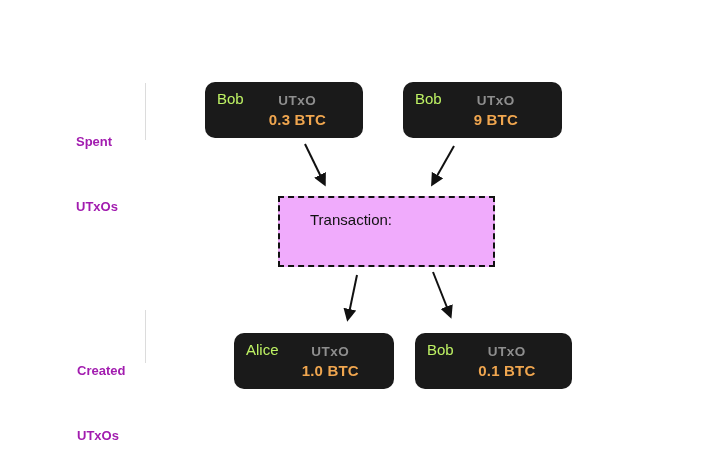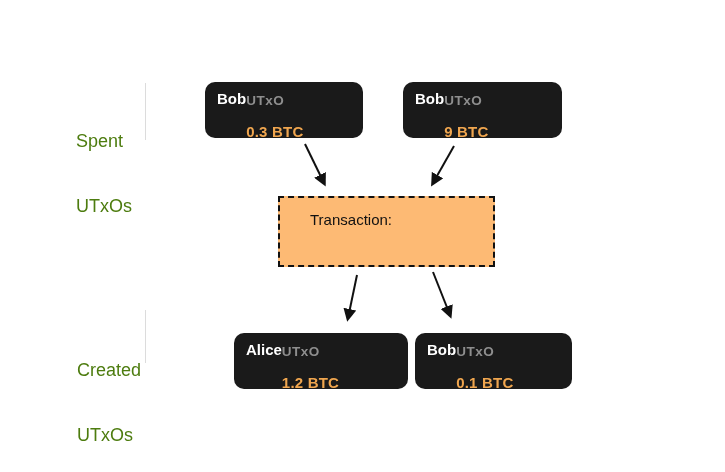--- a/index.html
+++ b/index.html
@@ -10,56 +10,56 @@
   }
   .canvas {
     position: relative;
     width: 725px;
     height: 472px;
     background: #ffffff;
     overflow: hidden;
   }
   .side-label {
     position: absolute;
-    color: #4d7c0f;
-    font-size: 18px;
-    font-weight: 400;
+    color: #a21caf;
+    font-size: 13px;
+    font-weight: 700;
     line-height: 21.5px;
     white-space: pre;
   }
   .side-label span { display: block; }
   .divider {
     position: absolute;
     width: 1px;
     background: #dcdcdc;
   }
   .card {
     position: absolute;
     height: 56px;
     background: #1a1a1a;
     border-radius: 10px;
     box-sizing: border-box;
     display: flex;
     align-items: flex-start;
     padding: 8px 12px 8px 12px;
   }
   .card .owner {
-    color: #ffffff;
+    color: #bef264;
     font-size: 15px;
-    font-weight: 700;
+    font-weight: 400;
     line-height: 18px;
     flex: 0 0 auto;
   }
   .card .card-body {
     flex: 1 1 auto;
     display: flex;
     flex-direction: column;
-    align-items: flex-start;
+    align-items: center;
     padding-top: 4px;
-    gap: 16px;
+    gap: 4px;
   }
   .card .tag {
     color: #8e8e8e;
     font-size: 13.5px;
     font-weight: 700;
     letter-spacing: 0.5px;
     line-height: 14px;
   }
   .card .amount {
     color: #f0a64f;
@@ -69,21 +69,21 @@
     line-height: 16px;
   }
   .tx-box {
     position: absolute;
     left: 278px;
     top: 196px;
     width: 217px;
     height: 71px;
     box-sizing: border-box;
     border: 2px dashed #111111;
-    background: #fdba74;
+    background: #f0abfc;
     padding: 10px 0 0 30px;
     color: #111111;
     font-size: 15px;
     line-height: 23px;
   }
   .tx-box span { display: block; }
   .arrows {
     position: absolute;
     left: 0;
     top: 0;
@@ -119,25 +119,25 @@
   <div class="tx-box">
     <span>Transaction:</span>
   </div>
 
   <div class="side-label" style="left:77px; top:317px;">
     <span>Created</span>
     <span>UTxOs</span>
   </div>
   <div class="divider" style="left:145px; top:310px; height:53px;"></div>
 
-  <div class="card" style="left:234px; top:333px; width:174px;">
+  <div class="card" style="left:234px; top:333px; width:160px;">
     <span class="owner">Alice</span>
     <div class="card-body">
       <span class="tag">UTxO</span>
-      <span class="amount">1.2 BTC</span>
+      <span class="amount">1.0 BTC</span>
     </div>
   </div>
   <div class="card" style="left:415px; top:333px; width:157px;">
     <span class="owner">Bob</span>
     <div class="card-body">
       <span class="tag">UTxO</span>
       <span class="amount">0.1 BTC</span>
     </div>
   </div>
 

